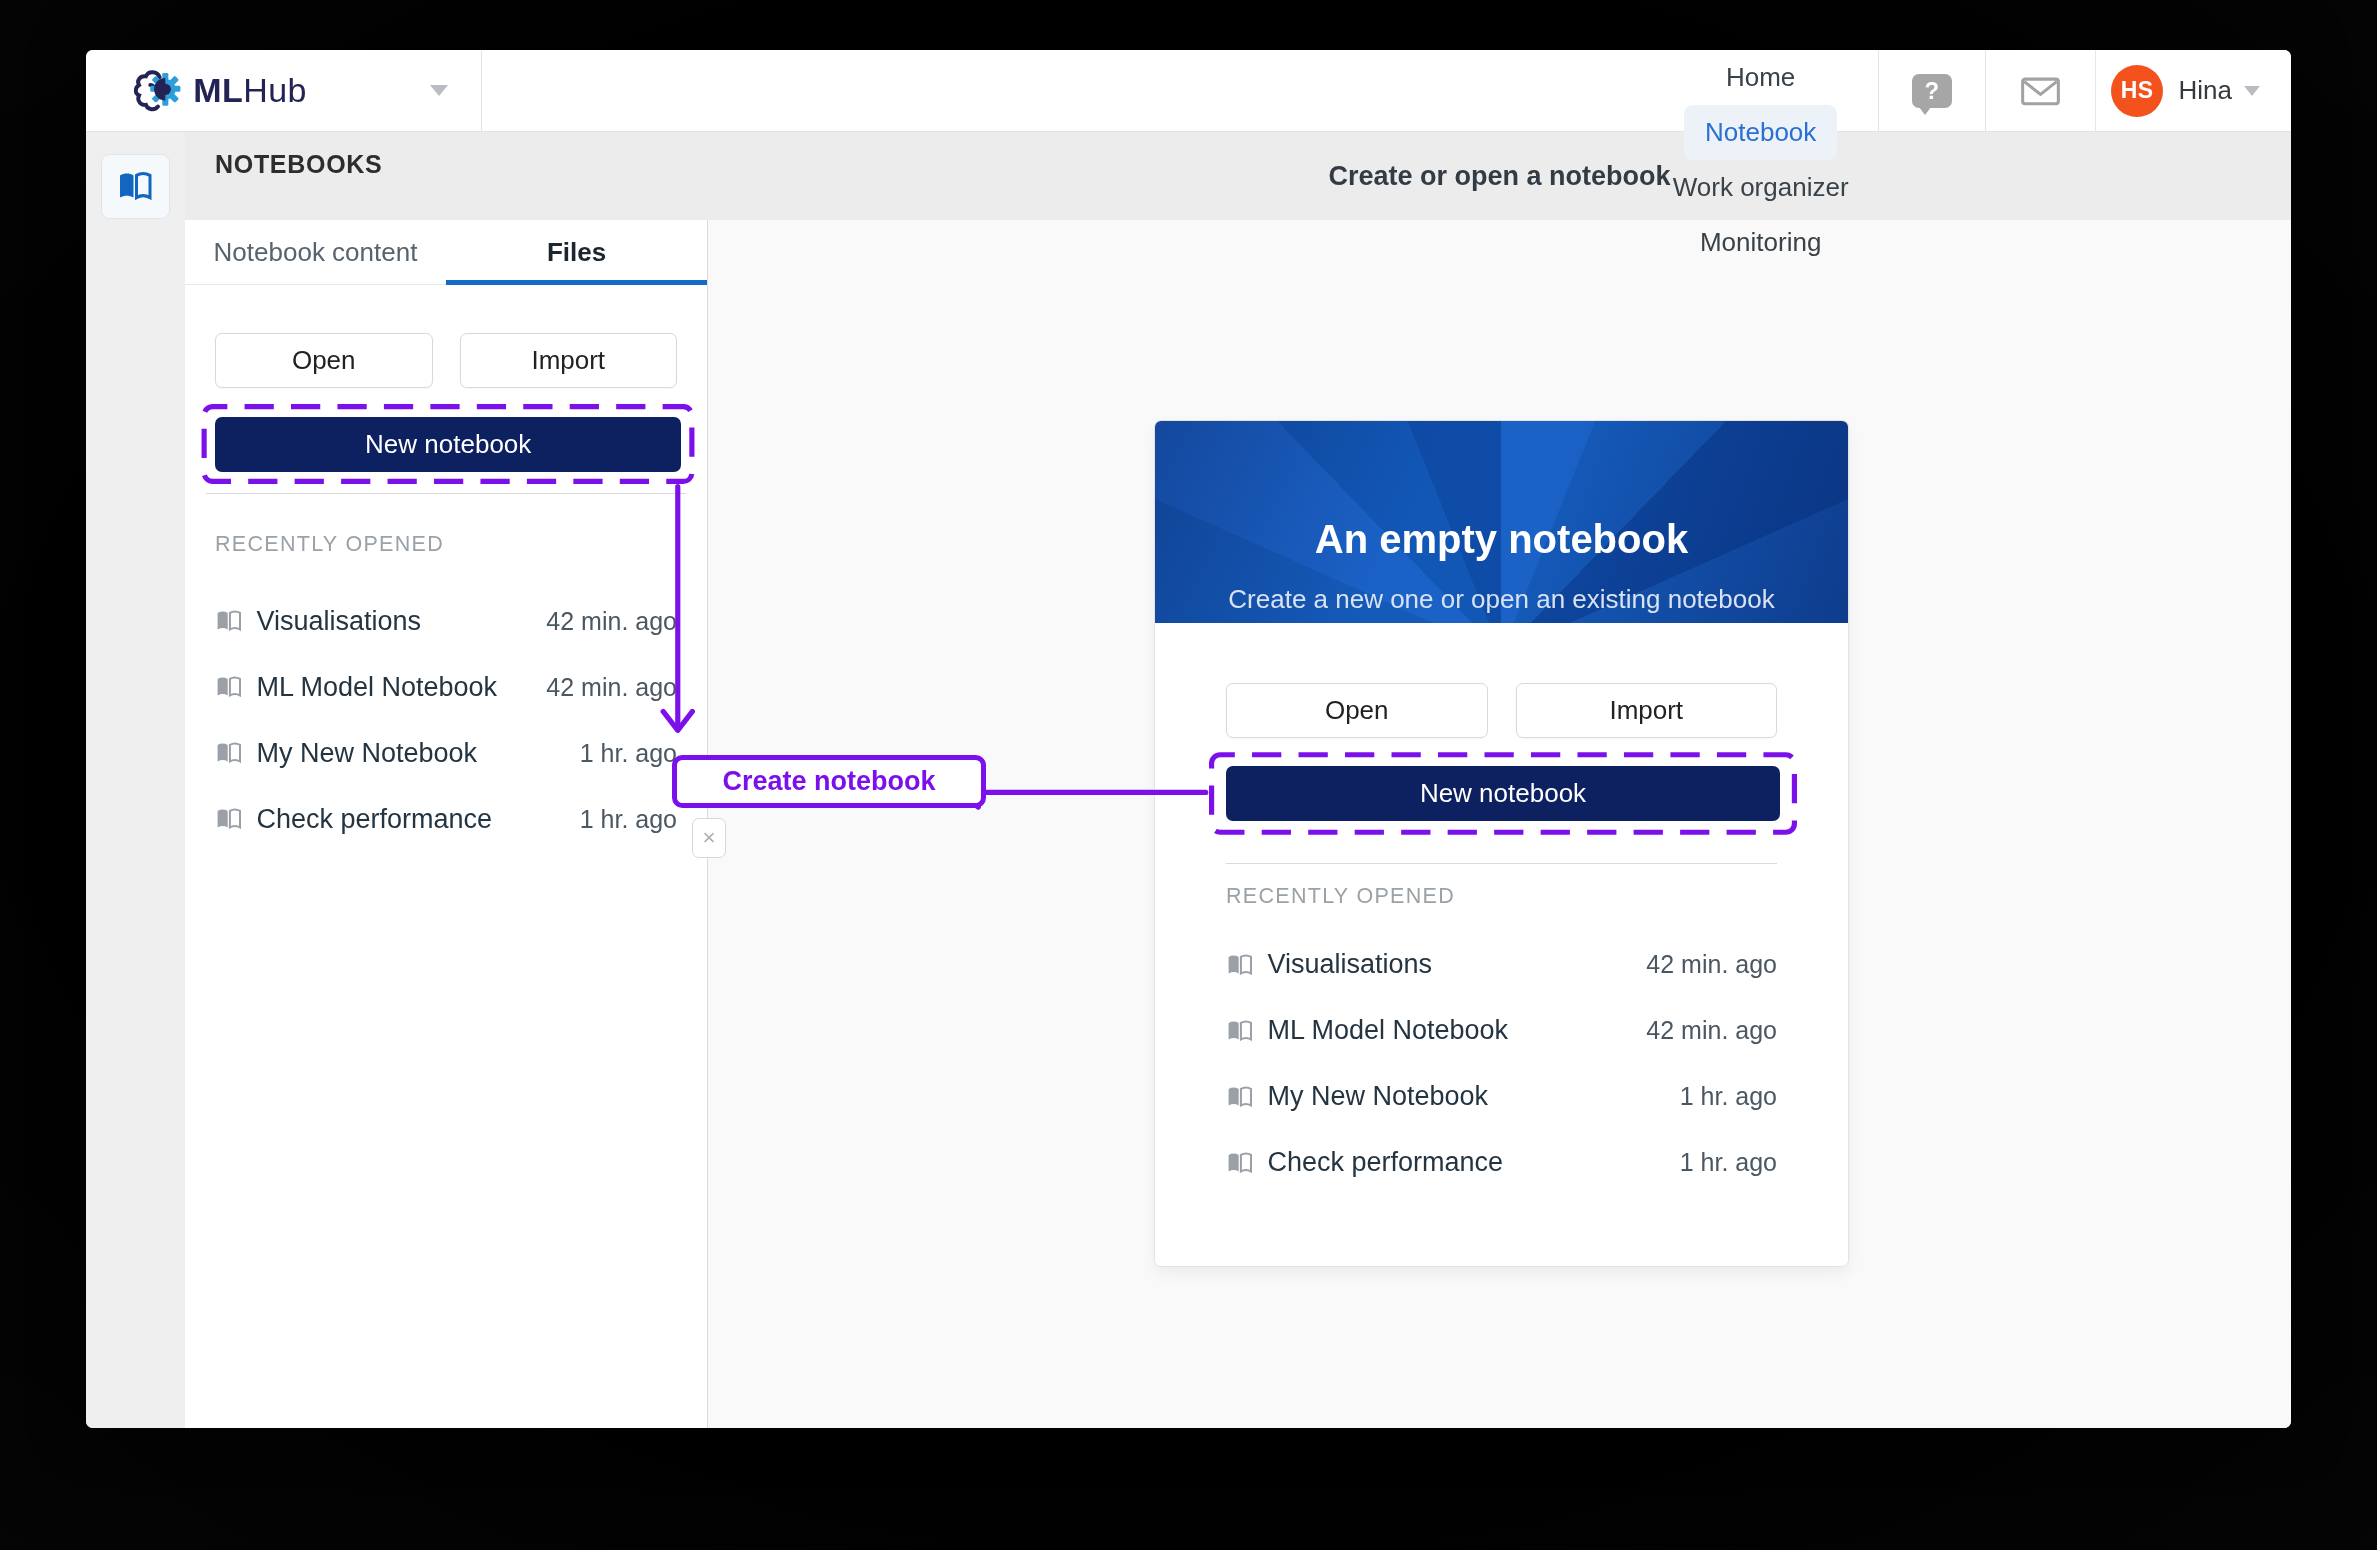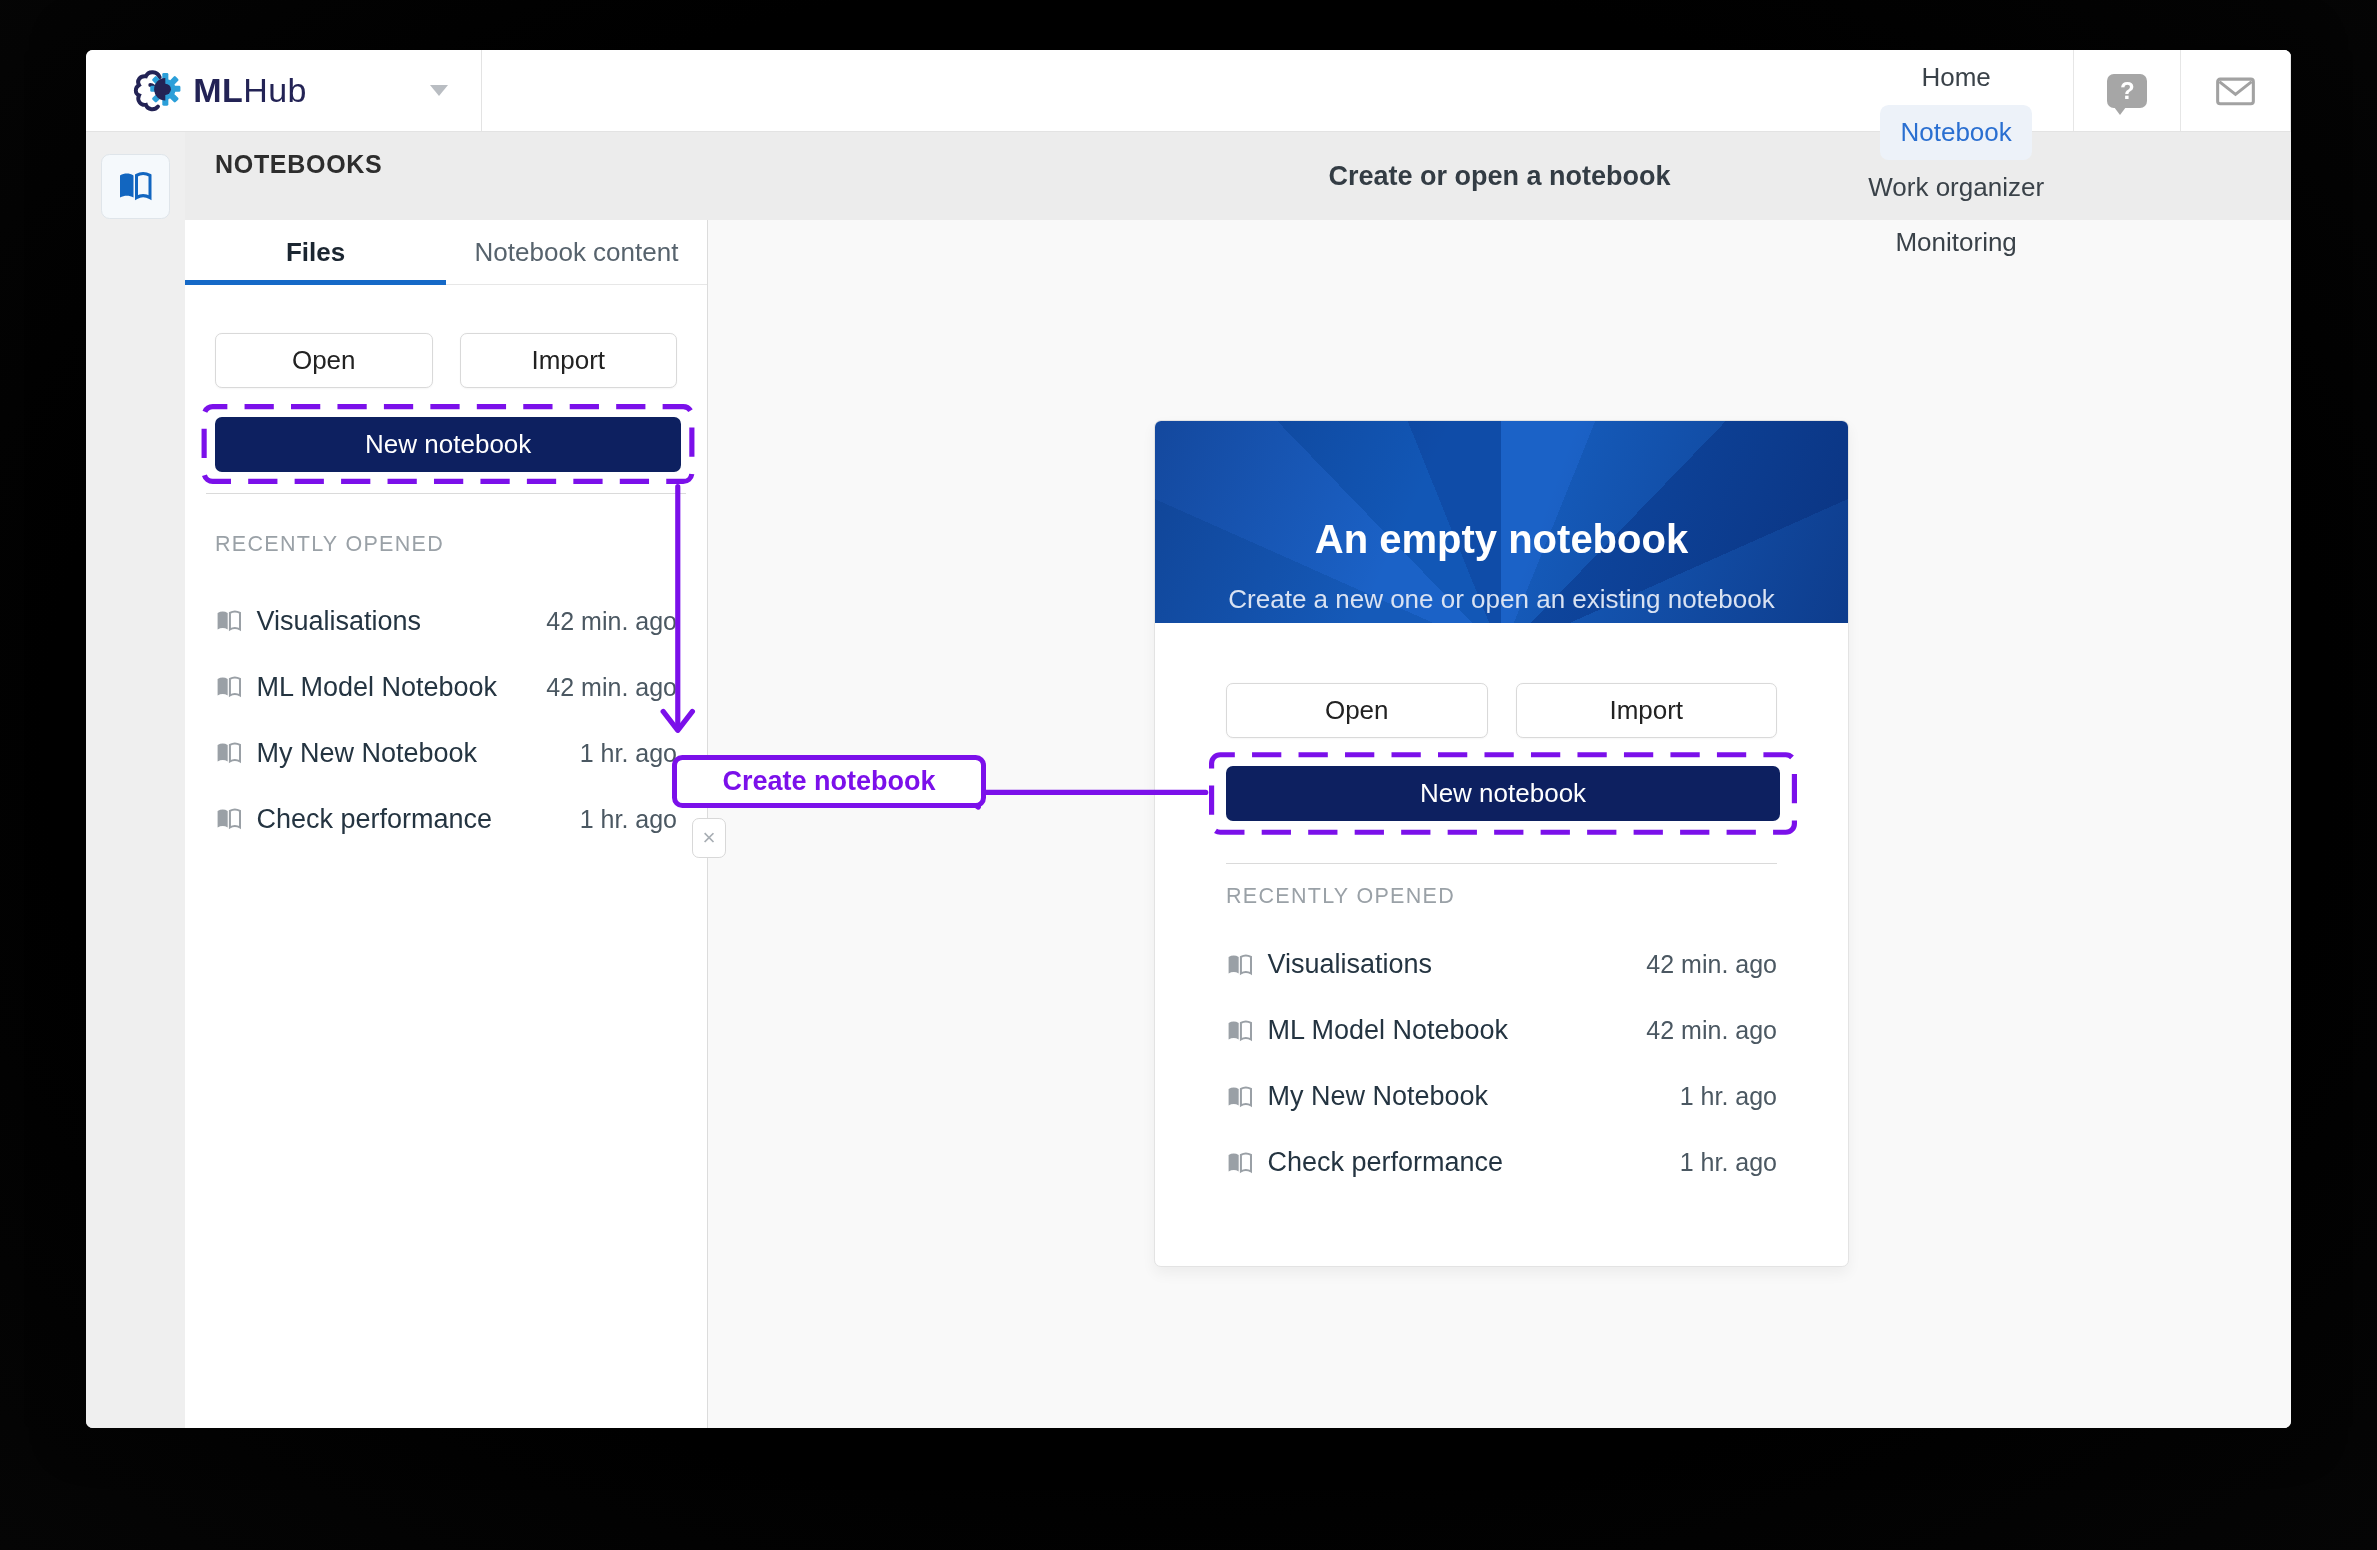--- a/index.html
+++ b/index.html
@@ -166,38 +166,43 @@
         <div class="help-bubble">?</div>
       </div>
       <span class="nav-sep"></span>
       <div class="tool-block">
         <svg width="43" height="34" viewBox="0 0 50 40">
           <rect x="4" y="6" width="42" height="29" rx="3" fill="none" stroke="#a2a2a2" stroke-width="3.6"></rect>
           <polyline points="6,9 25,24 44,9" fill="none" stroke="#a2a2a2" stroke-width="3.6"></polyline>
         </svg>
       </div>
       <span class="nav-sep"></span>
+      <div class="user-block">
+        <div class="avatar">HS</div>
+        <span class="user-name">Hina</span>
+        <span class="user-caret"></span>
+      </div>
     </header>
 
     <div class="subheader"></div>
     <div class="rail">
       <div class="rail-btn">
         <svg width="36" height="31" viewBox="0 0 24 20">
           <path d="M2 2.6 C5 .9 8.2 .9 11 2.6 V17.4 C8.2 15.7 5 15.7 2 17.4 Z" fill="#1266c0"></path>
           <path d="M13 2.6 C15.8 .9 19 .9 22 2.6 V17.4 C19 15.7 15.8 15.7 13 17.4 Z" fill="none" stroke="#1266c0" stroke-width="2"></path>
         </svg>
       </div>
     </div>
     <div class="panel-title">NOTEBOOKS</div>
     <div class="main-title">Create or open a notebook</div>
 
     <aside class="sidebar">
       <div class="tabs">
+        <div class="tab">Notebook content</div>
         <div class="tab active">Files</div>
-        <div class="tab">Notebook content</div>
       </div>
       <div class="side-content">
         <div class="btn-row">
           <button class="btn">Open</button>
           <button class="btn">Import</button>
         </div>
         <div class="hl-wrap">
           <svg class="hl-svg" width="494" height="80" viewBox="0 0 573 93">
             <rect x="3" y="3" width="567" height="87" rx="10" fill="none" stroke="#7b10ea" stroke-width="6" stroke-dasharray="34 20" stroke-dashoffset="17"></rect>
           </svg>

